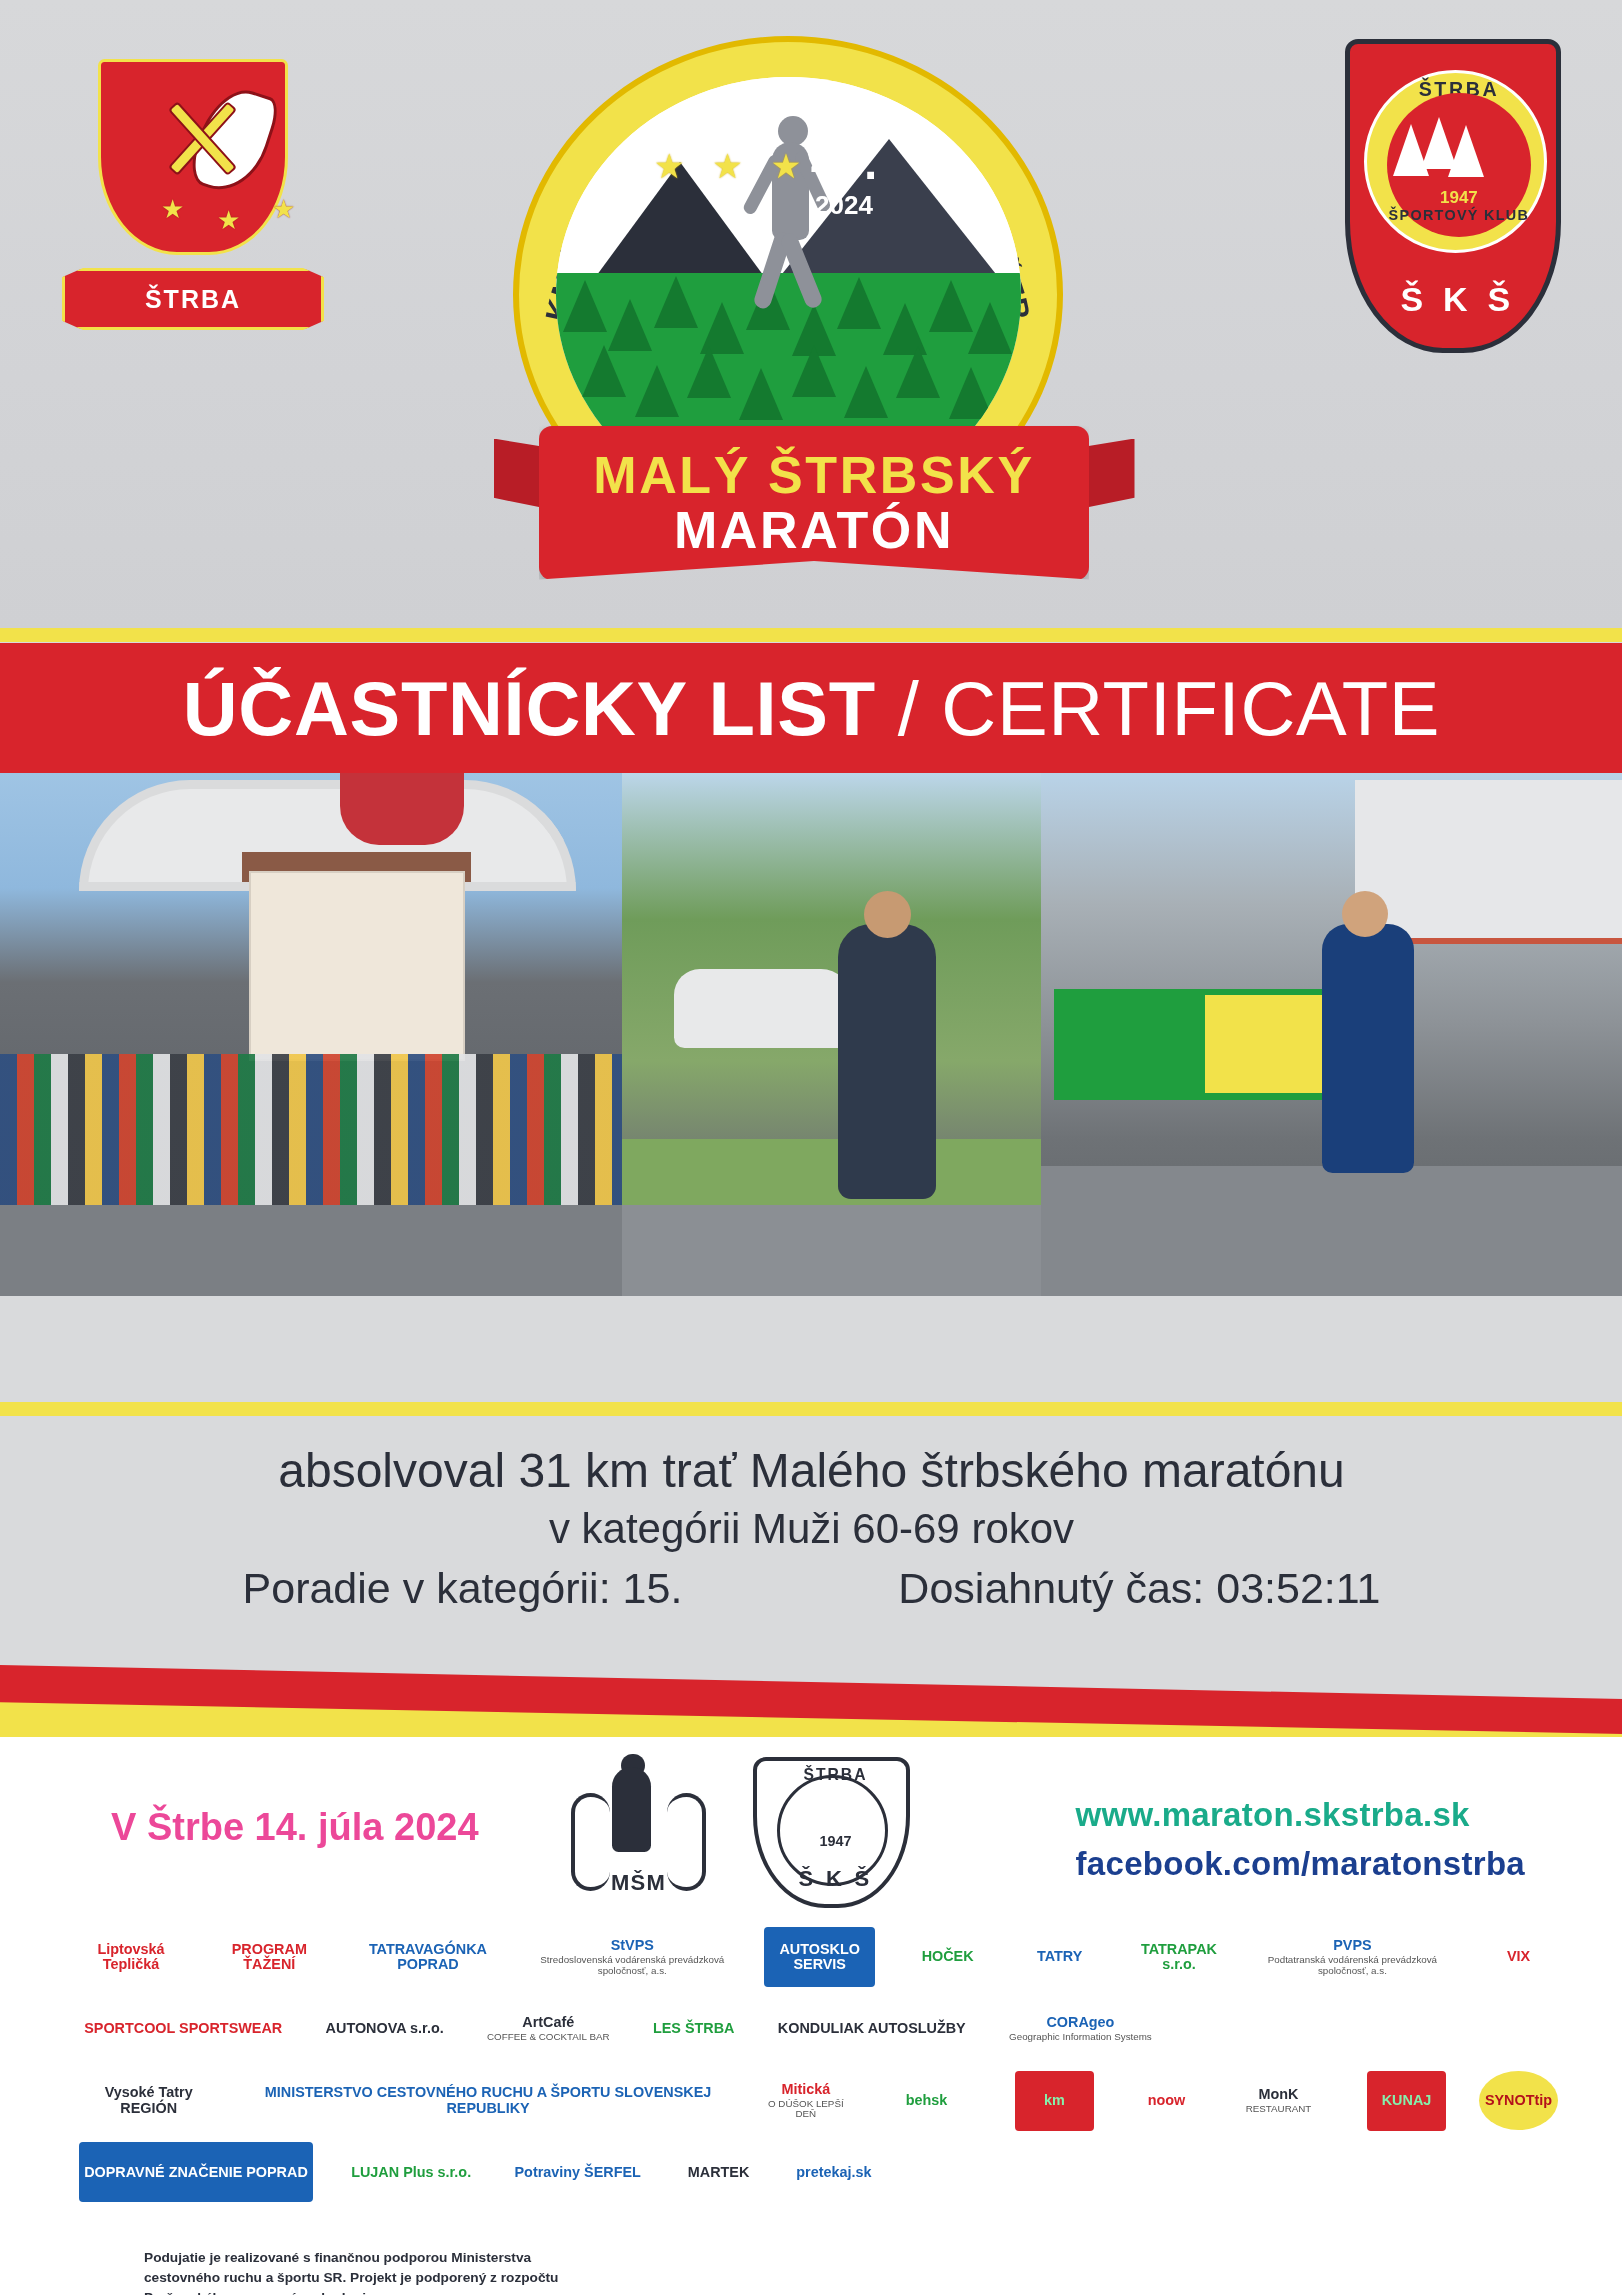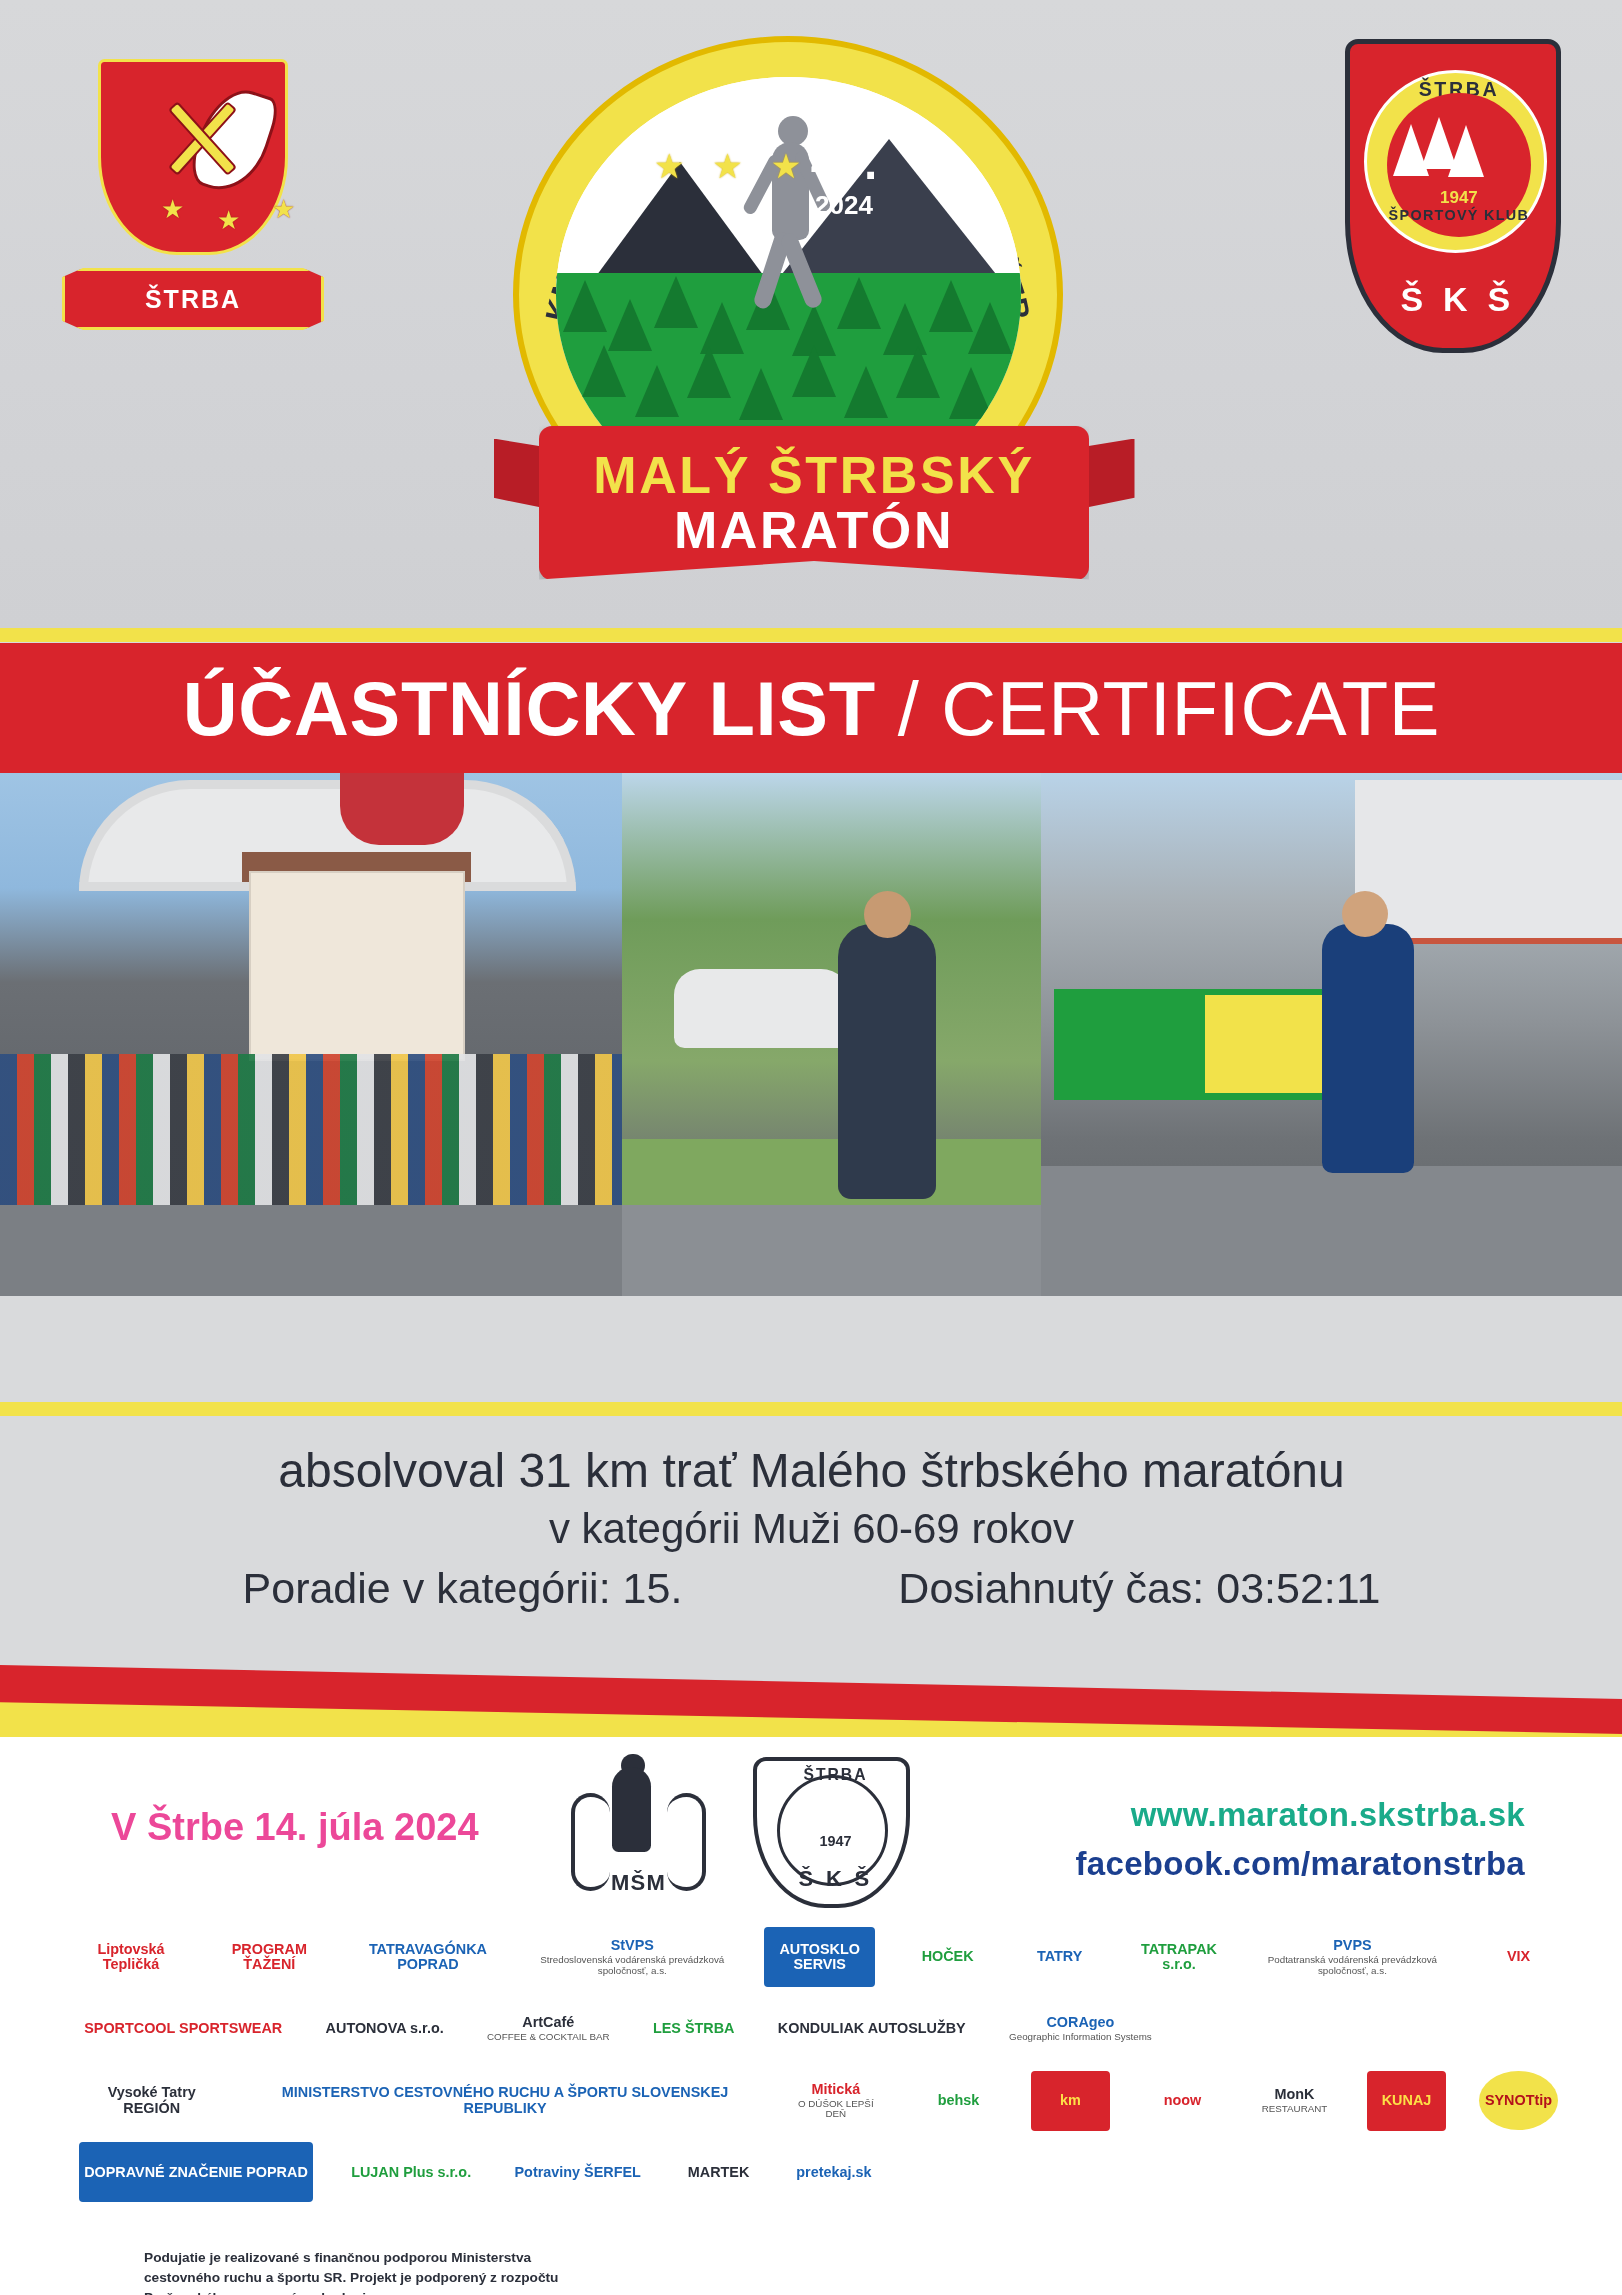--- a/index.html
+++ b/index.html
@@ -560,21 +560,21 @@
     text-align: center; font-size: 14.4px; font-weight: bold; color: #2b2f3a;
   }
   .sks-emblem .b {
     position: absolute; left: 0; top: 105px; width: 157px;
     text-align: center; font-size: 22px; font-weight: bold; color: #2b2f3a;
     letter-spacing: 3.3px;
   }
   .links {
     position: absolute;
     right: 98px; top: 59px;
-    text-align: right;
+    text-align: left;
   }
   .links .web {
     color: #1aab8a;
     font-size: 33px;
     font-weight: bold;
     letter-spacing: 0.3px;
   }
   .links .fb {
     color: #1b3f8f;
     font-size: 33px;
@@ -608,21 +608,21 @@
     color: #24406e;
     text-align: center;
     line-height: 1.05;
     padding: 2.6px 5.2px;
     border-radius: 3.9px;
   }
   .sp.red    { color: #d8242c; }
   .sp.green  { color: #1f9e3e; }
   .sp.blue   { color: #1b63b5; }
   .sp.dark   { color: #2b2f3a; }
-  .sp.boxred { background: #d8242c; color: #fde047; }
+  .sp.boxred { background: #d8242c; color: #86efac; margin-left: 16px; }
   .sp.boxblue{ background: #1b63b5; color: #ffffff; }
   .sp.boxyel { background: #f2e24a; color: #b4111b; border-radius: 50%; width: 85px; height: 59px; }
   .sp .sub { font-size: 9.8px; font-weight: normal; color: #555; margin-top: 2px; }
   .ministry-note {
     position: absolute;
     left: 144px; top: 511px;
     width: 458px;
     font-size: 13.7px;
     font-weight: bold;
     color: #2b2f3a;

